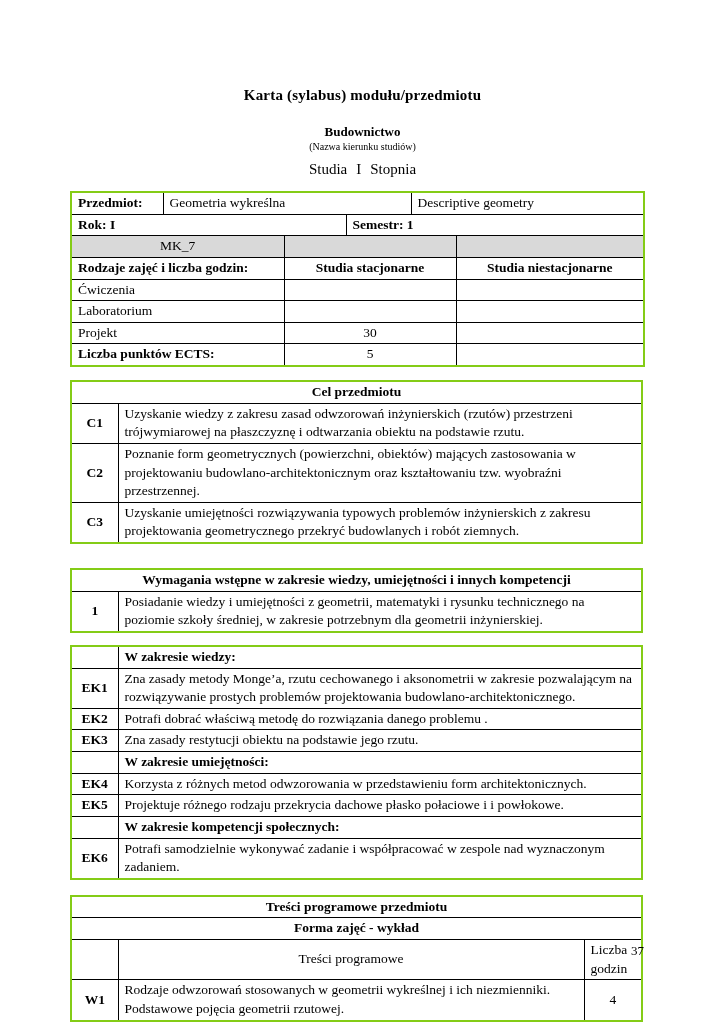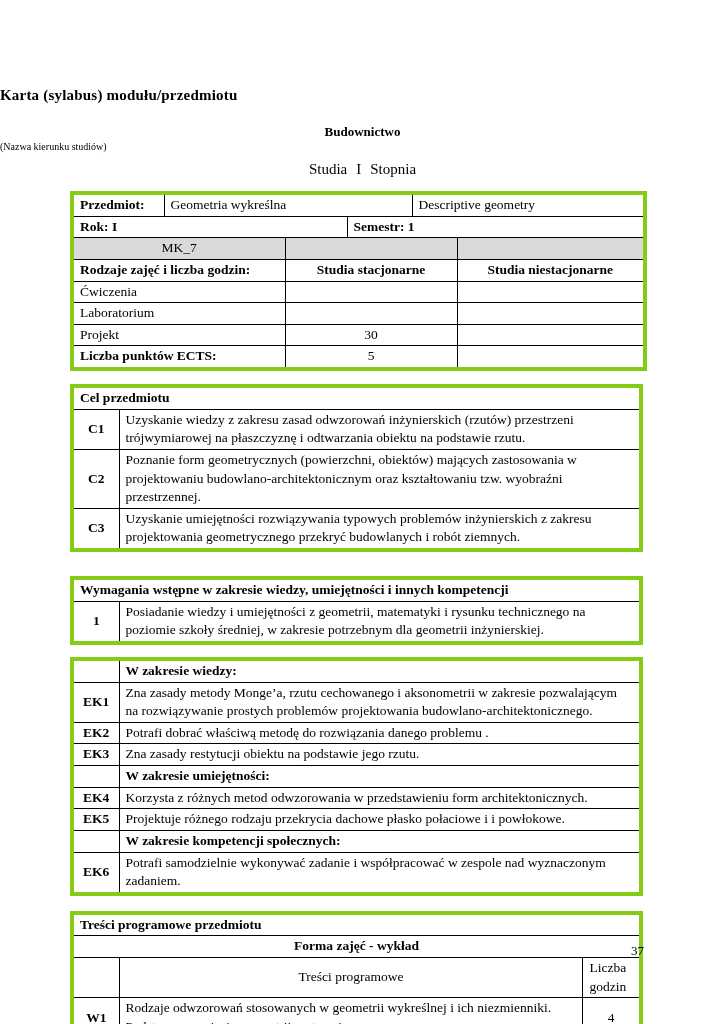--- a/index.html
+++ b/index.html
@@ -7,67 +7,68 @@
     position: relative;
     width: 725px;
     height: 1024px;
     background: #ffffff;
     color: #000000;
     font-family: "Liberation Serif", serif;
     overflow: hidden;
   }
   .doc-title {
     padding-top: 87px;
+    text-align: center;
     font-size: 15px;
     font-weight: bold;
     letter-spacing: 0.2px;
   }
   .program-name {
     margin-top: 20px;
     text-align: center;
     font-size: 13px;
     font-weight: bold;
   }
   .program-note {
-    text-align: left;
+    text-align: center;
     font-size: 10px;
     margin-top: 1px;
   }
   .degree-line {
     margin-top: 9px;
     text-align: center;
     font-size: 15px;
     word-spacing: 0.35em;
   }
   table.doc {
     border-collapse: collapse;
     table-layout: fixed;
     width: 573px;
     margin-left: 70px;
     font-size: 13.5px;
-    border: 4px solid #84cc16;
+    border: 2px solid #84cc16;
   }
   table.doc td {
     border: 1px solid #000;
     padding: 1px 6px;
     line-height: 1.38;
     vertical-align: middle;
     overflow: hidden;
     word-wrap: break-word;
   }
   .t-info { margin-top: 13px; }
   .t-goals { margin-top: 13px; }
   .t-prereq { margin-top: 24px; border-radius: 9px; }
   .t-outcomes { margin-top: 12px; }
   .t-content { margin-top: 15px; }
   .b { font-weight: bold; }
   .c { text-align: center; }
   .head-row td {
     font-weight: bold;
-    text-align: left;
+    text-align: center;
     border-bottom: 2px solid #000;
     margin-top: 13px;
   }
   .gray-row td {
     background: #d9d9d9;
     border-bottom: 2px solid #000;
   }
   .id-cell {
     font-weight: bold;
     text-align: center;

